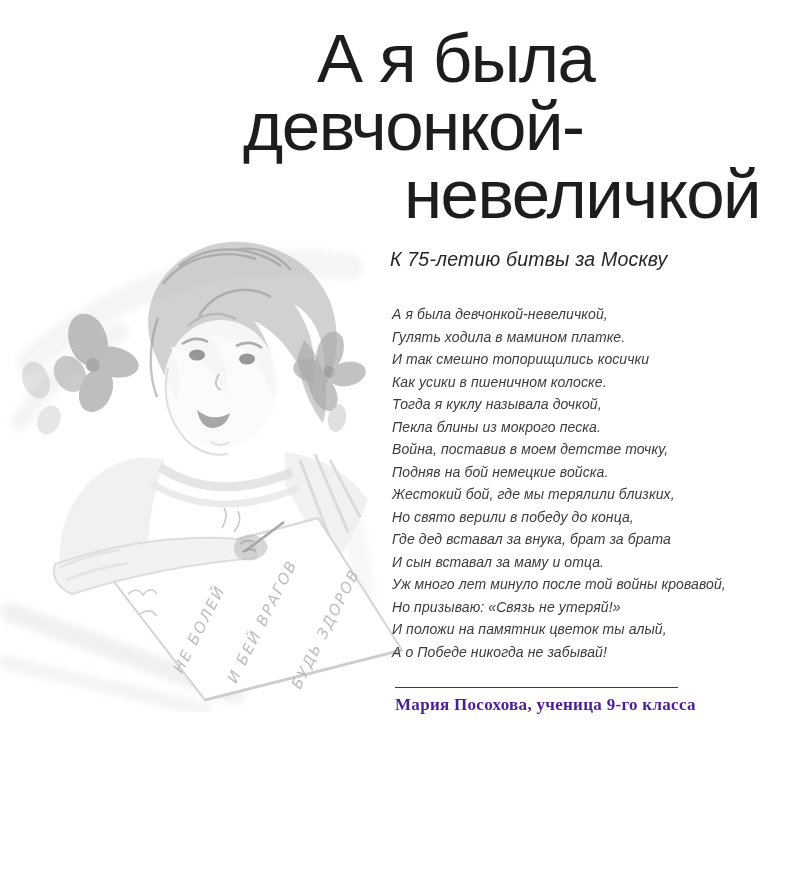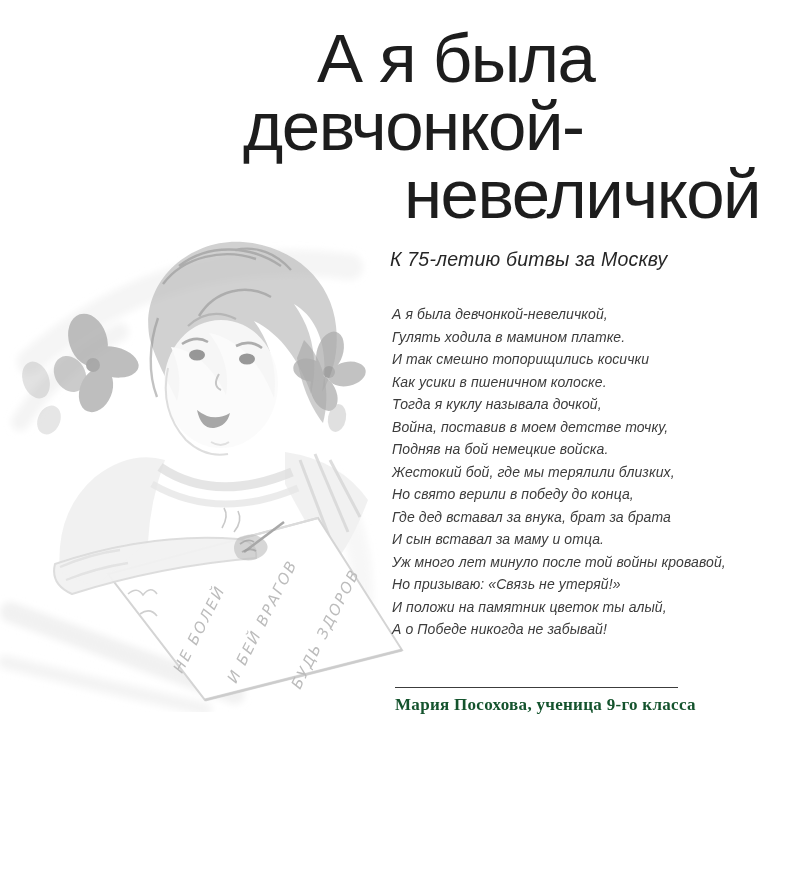--- a/index.html
+++ b/index.html
@@ -58,21 +58,21 @@
   }
   .attribution{
     position:absolute;
     left:395px;top:695px;
     width:284px;
     text-align:center;
     font-family:"Liberation Serif","DejaVu Serif",serif;
     font-weight:bold;
     font-size:17px;
     letter-spacing:0.3px;
-    color:#14532d;
+    color:#4c1d95;
     white-space:nowrap;
   }
   
   .illustration{
     position:absolute;
     left:0;top:222px;
     width:410px;height:490px;
   }
 </style>
 </head>
@@ -177,20 +177,21 @@
 
   <div class="subtitle">К 75-летию битвы за Москву</div>
 
   <div class="poem">
 
   <div class="poem-line">А я была девчонкой-невеличкой,</div>
       <div class="poem-line">Гулять ходила в мамином платке.</div>
       <div class="poem-line">И так смешно топорищились косички</div>
       <div class="poem-line">Как усики в пшеничном колоске.</div>
       <div class="poem-line">Тогда я куклу называла дочкой,</div>
+      <div class="poem-line">Пекла блины из мокрого песка.</div>
       <div class="poem-line">Война, поставив в моем детстве точку,</div>
       <div class="poem-line">Подняв на бой немецкие войска.</div>
       <div class="poem-line">Жестокий бой, где мы терялили близких,</div>
       <div class="poem-line">Но свято верили в победу до конца,</div>
       <div class="poem-line">Где дед вставал за внука, брат за брата</div>
       <div class="poem-line">И сын вставал за маму и отца.</div>
       <div class="poem-line">Уж много лет минуло после той войны кровавой,</div>
       <div class="poem-line">Но призываю: «Связь не утеряй!»</div>
       <div class="poem-line">И положи на памятник цветок ты алый,</div>
       <div class="poem-line">А о Победе никогда не забывай!</div>

